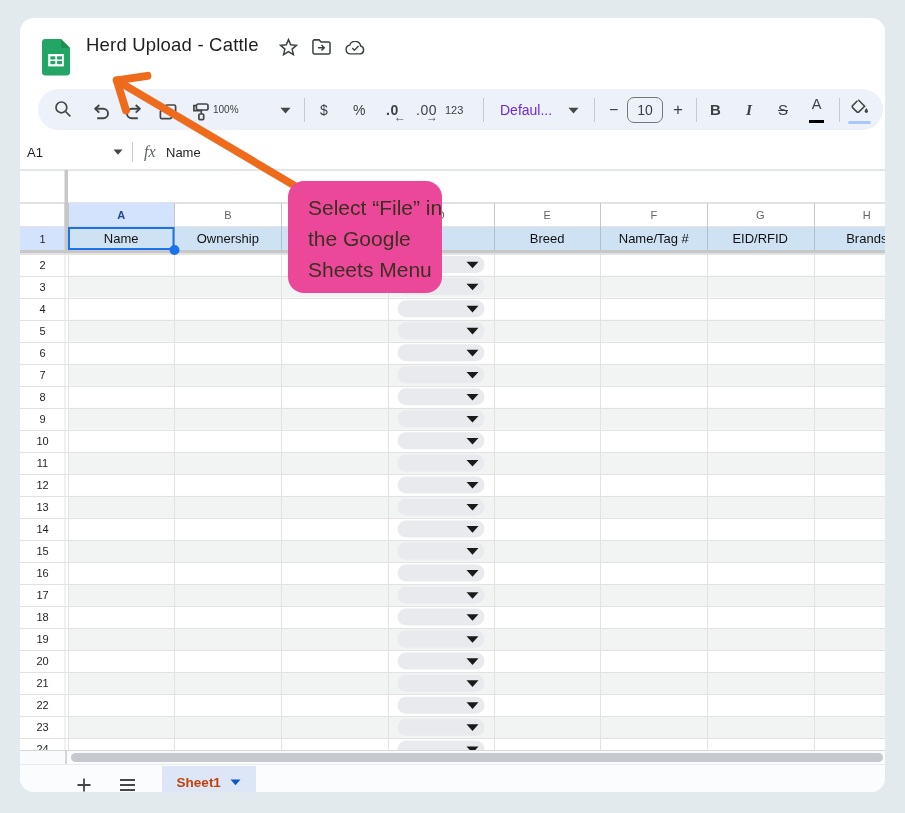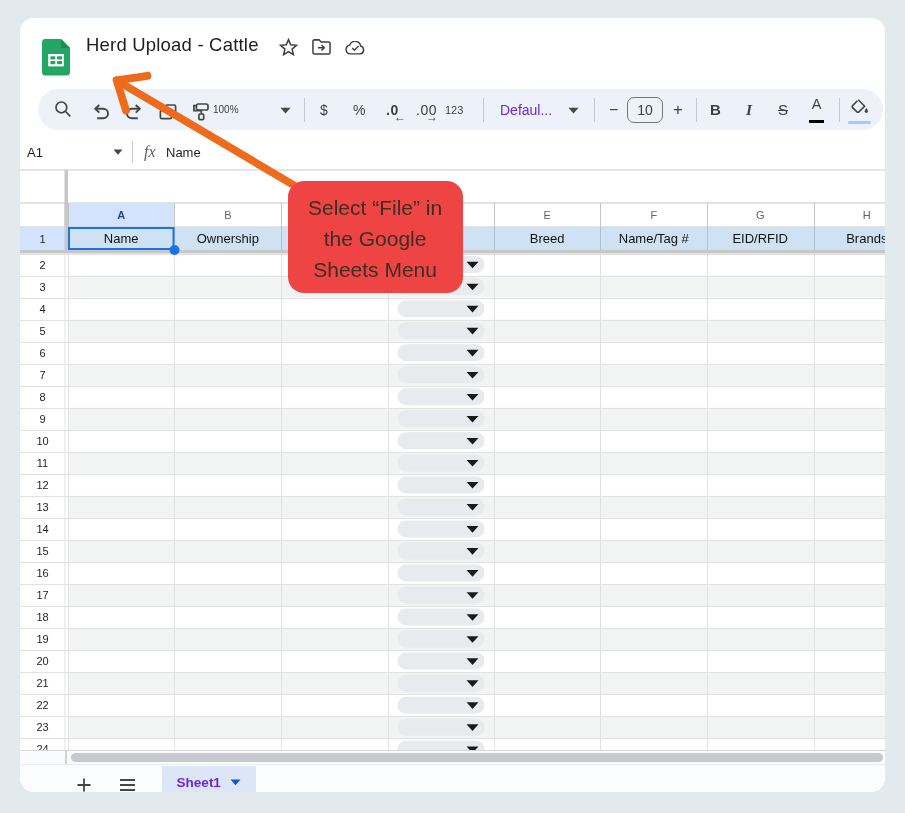--- a/index.html
+++ b/index.html
@@ -277,30 +277,30 @@
 
   <div class="abs" style="left:0;top:745.5px;width:865px;height:28.5px;background:#fafcfe;border-top:1px solid #e8eaed;"></div>
   <svg class="ic" style="left:56px;top:758.5px" width="16" height="16" viewBox="0 0 16 16">
       <path d="M8 1.5 V14.5 M1.5 8 H14.5" stroke="#444746" stroke-width="1.8"></path>
     </svg>
   <svg class="ic" style="left:98.5px;top:759.5px" width="17" height="14" viewBox="0 0 17 14">
       <path d="M1 2 H16 M1 7 H16 M1 12 H16" stroke="#444746" stroke-width="1.9"></path>
     </svg>
   <div class="abs" style="left:141.5px;top:747.5px;width:94.5px;height:26.5px;background:#dde6f6;"></div>
   <div class="abs" style="left:141.5px;top:757px;width:94.5px;display:flex;align-items:center;justify-content:center;">
-    <span style="font-size:13.5px;font-weight:bold;color:#6d28d9;text-align:center;">Sheet1</span>
+    <span style="font-size:13.5px;font-weight:bold;color:#c2410c;text-align:center;">Sheet1</span>
     <svg style="margin-left:9px" width="11" height="6.5" viewBox="0 0 11 6.5">
         <path d="M0.5 0.6 H10.5 L5.5 6.2 Z" fill="#0b57d0"></path>
       </svg>
   </div>
 </div>
 
 <svg class="abs" style="left:0;top:0;pointer-events:none;" width="905" height="813" viewBox="0 0 905 813">
   <g stroke="#ee6b1c" stroke-width="7.8" stroke-linecap="round" fill="none">
     <line x1="121" y1="83" x2="296" y2="186.5"></line>
     <line x1="116.7" y1="80.3" x2="147.5" y2="75.8"></line>
     <line x1="116.7" y1="80.3" x2="126" y2="110.5"></line>
   </g>
 </svg>
 
-<div class="abs" style="left:288px;top:181px;width:175px;height:112px;background:#ef4444;border-radius:16px;text-align:center;">
+<div class="abs" style="left:288px;top:181px;width:154px;height:112px;background:#ec4899;border-radius:16px;">
   <div style="position:absolute;left:20px;top:12px;font-size:21px;line-height:30.8px;color:#3c2f23;white-space:nowrap;">Select “File” in<br>the Google<br>Sheets Menu</div>
 </div>
 
 </body></html>

